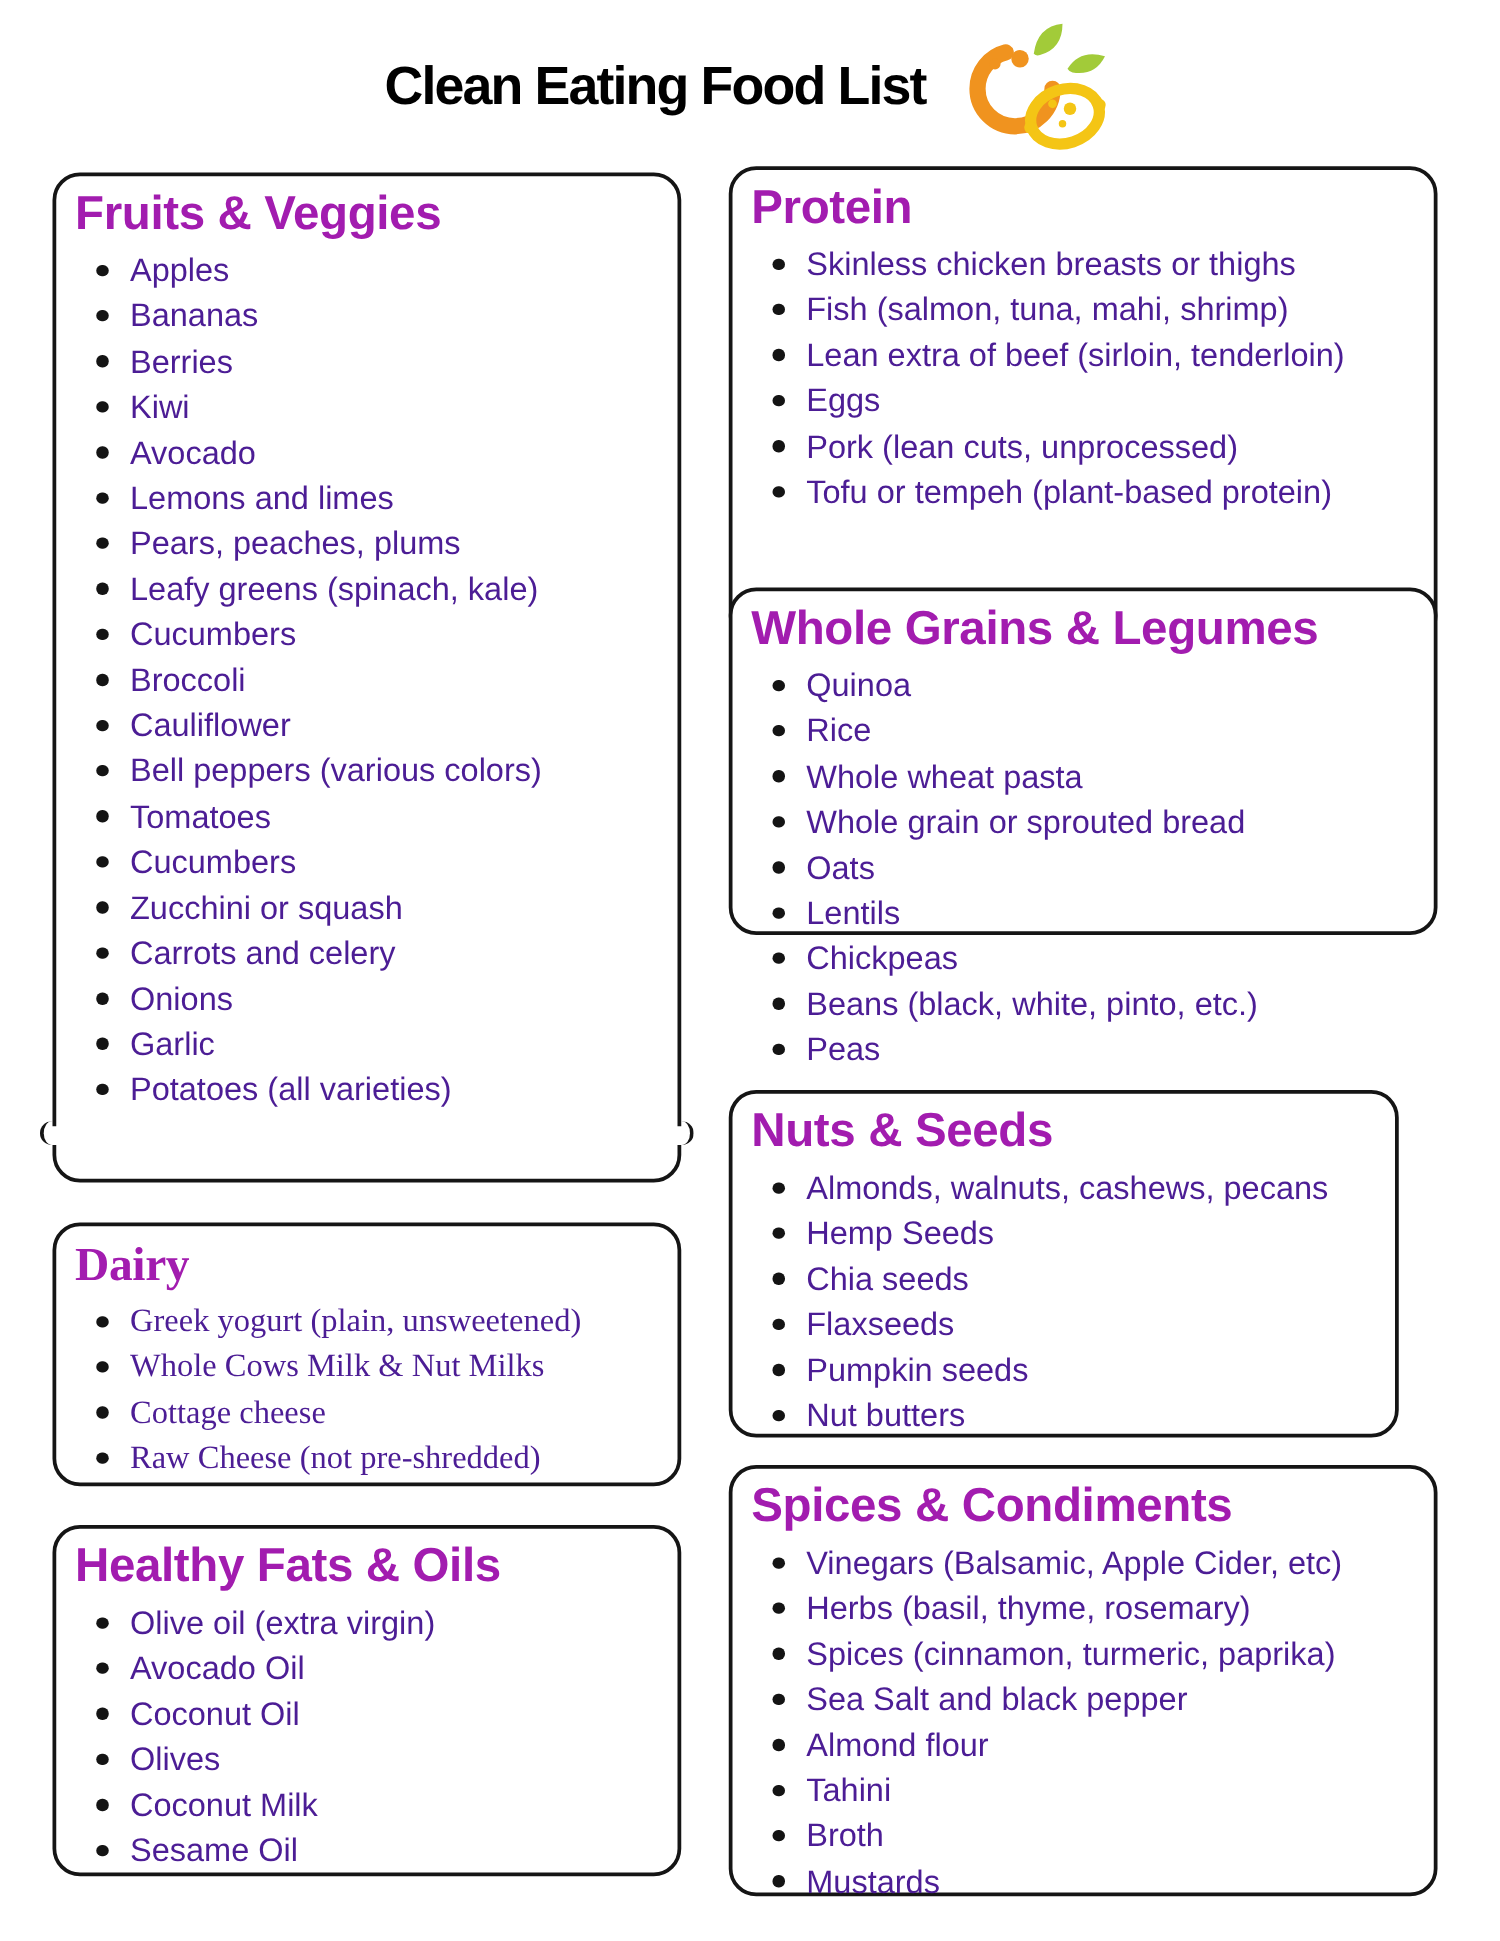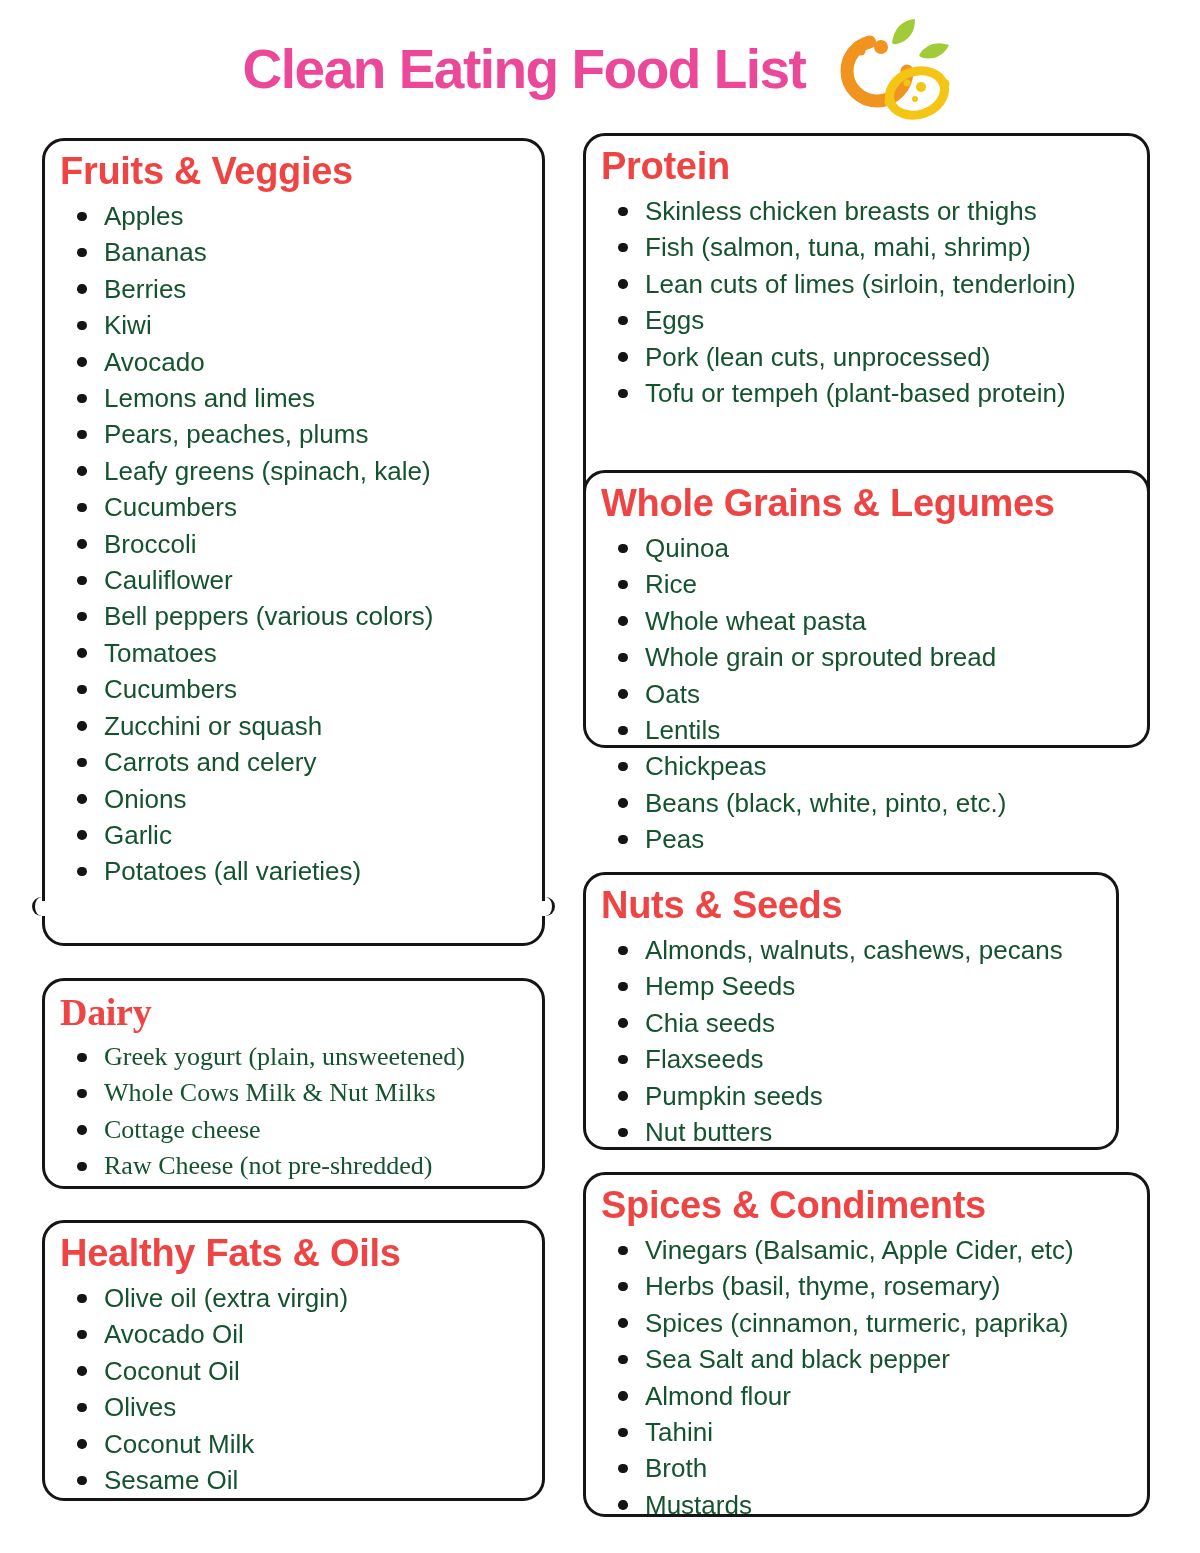--- a/index.html
+++ b/index.html
@@ -7,37 +7,37 @@
   #page {
     position:relative; width:1200px; height:1553px; background:#ffffff; overflow:hidden;
   }
 
   
   .header {
     position:absolute; top:14px; left:0; width:1200px; height:110px;
     display:flex; align-items:center; justify-content:center; gap:30px;
   }
   .header h1 {
-    margin:0; font-size:55px; font-weight:700; color:#ec4899; letter-spacing:-1.5px;
+    margin:0; font-size:43px; font-weight:700; color:#000000; letter-spacing:-1.5px;
   }
   .logo-svg { display:block; }
 
   
   .card {
     position:absolute; background:#fff; border:3.5px solid #151515; border-radius:22px;
     box-sizing:border-box;
   }
   .card h2 {
-    margin:9px 12px 2px 15px; font-size:38px; font-weight:700; color:#ef4444;
+    margin:9px 12px 2px 15px; font-size:38px; font-weight:700; color:#a21caf;
     letter-spacing:-0.3px; white-space:nowrap;
   }
   .card ul { list-style:none; margin:5px 0 0 0; padding:0; overflow:hidden; }
   .card li {
     position:relative; padding-left:59px; font-size:26px; line-height:36.4px;
-    color:#14532d; white-space:nowrap;
+    color:#4c1d95; white-space:nowrap;
   }
   .card li::before {
     content:""; position:absolute; left:32px; top:13.5px;
     width:9.5px; height:9.5px; border-radius:50%; background:#141414;
   }
 
   
   .card.fruits  { left:42px;  top:138px;  width:503px; height:808px; }
   .card.dairy   { left:42px;  top:978px;  width:503px; height:211px;font-family:Liberation Serif, serif; }
   .card.fats    { left:42px;  top:1220px; width:503px; height:281px; }
@@ -138,21 +138,21 @@
         <li>Coconut Milk</li>
         <li>Sesame Oil</li>
       </ul>
   </section>
 
   <section class="card protein">
     <h2>Protein</h2>
     <ul>
         <li>Skinless chicken breasts or thighs</li>
         <li>Fish (salmon, tuna, mahi, shrimp)</li>
-        <li>Lean cuts of limes (sirloin, tenderloin)</li>
+        <li>Lean extra of beef (sirloin, tenderloin)</li>
         <li>Eggs</li>
         <li>Pork (lean cuts, unprocessed)</li>
         <li>Tofu or tempeh (plant-based protein)</li>
       </ul>
   </section>
 
   <section class="card grains">
     <h2>Whole Grains &amp; Legumes</h2>
     <ul>
         <li>Quinoa</li>

